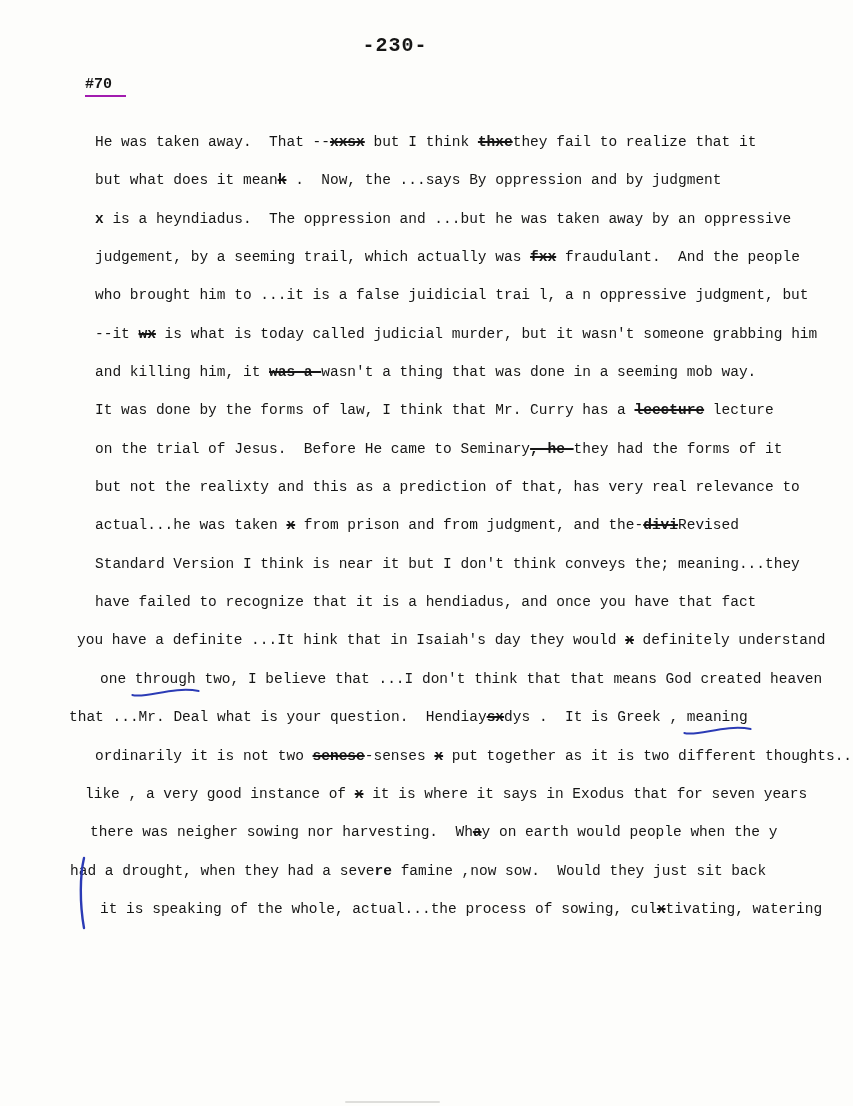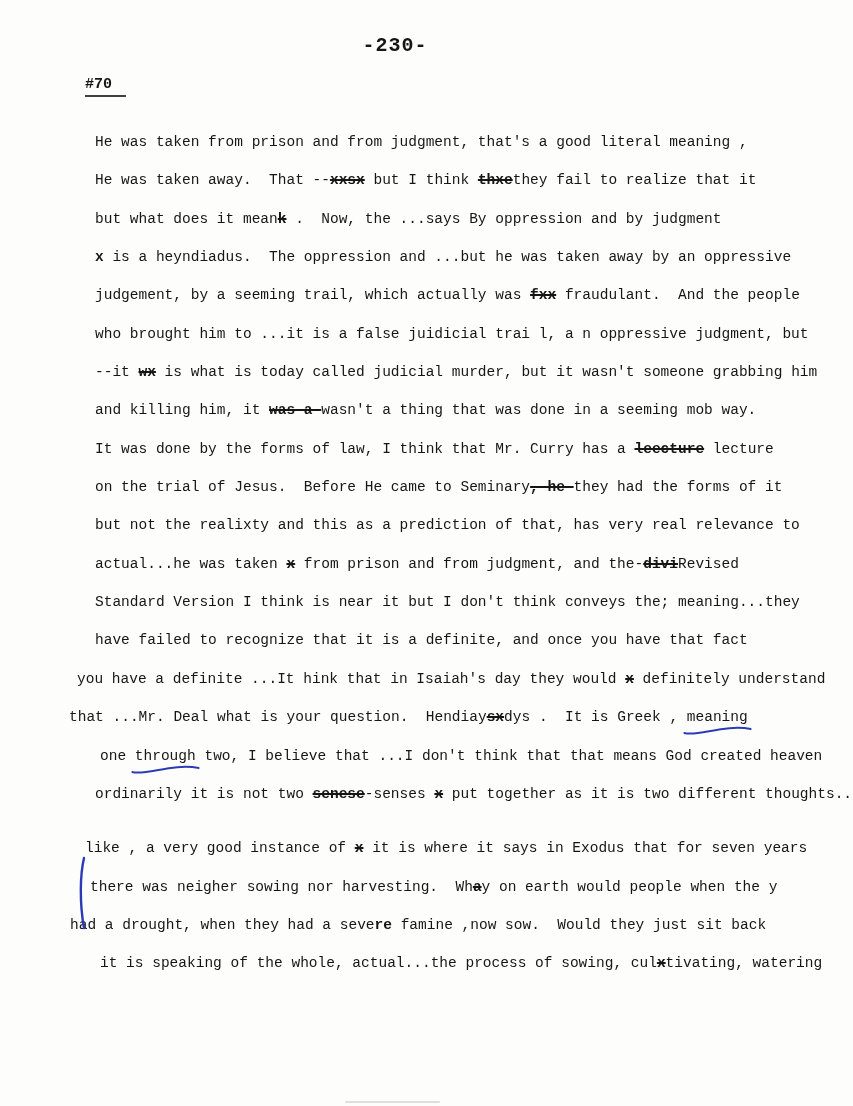--- a/index.html
+++ b/index.html
@@ -9,21 +9,21 @@
     font-family:"Liberation Mono","DejaVu Sans Mono",monospace;
     color:#161616;
   }
   .page-number{
     position:absolute;top:34px;left:0;width:790px;text-align:center;
     font-size:20px;font-weight:bold;letter-spacing:1px;
   }
   .section-label{
     position:absolute;top:76px;left:85px;
     font-size:15px;font-weight:bold;
-    border-bottom:2px solid #404040;padding:0 14px 2px 0;
+    border-bottom:2px solid #a21caf;padding:0 14px 2px 0;
   }
   .body-text{
     position:absolute;top:133px;left:95px;right:20px;
     font-size:14.5px;
   }
   .line{
     height:38.35px;line-height:19px;white-space:pre;
   }
   .strike{
     text-decoration:line-through;
@@ -45,43 +45,42 @@
   }
 </style>
 </head>
 <body>
 
 <div class="page-number">-230-</div>
 
 <div class="section-label">#70</div>
 
 <div class="body-text" id="transcript">
-    <div class="line"><span>He was taken from prison and from judgment, that's a good literal meaning ,</span></div>
     <div class="line"><span>He was taken away.  That --</span><span class="strike">xxsx</span><span> but I think </span><span class="strike">thxe</span><span>they fail to realize that it</span></div>
     <div class="line"><span>but what does it mean</span><span class="strike">k</span><span> .  Now, the ...says By oppression and by judgment</span></div>
     <div class="line"><span class="over">x</span><span> is a heyndiadus.  The oppression and ...but he was taken away by an oppressive</span></div>
     <div class="line"><span>judgement, by a seeming trail, which actually was </span><span class="strike">fxx</span><span> fraudulant.  And the people</span></div>
     <div class="line"><span>who brought him to ...it is a false juidicial trai l, a n oppressive judgment, but</span></div>
     <div class="line"><span>--it </span><span class="strike">wx</span><span> is what is today called judicial murder, but it wasn't someone grabbing him</span></div>
     <div class="line"><span>and killing him, it </span><span class="strike">was-a-</span><span>wasn't a thing that was done in a seeming mob way.</span></div>
     <div class="line"><span>It was done by the forms of law, I think that Mr. Curry has a </span><span class="strike">leecture</span><span> lecture</span></div>
     <div class="line"><span>on the trial of Jesus.  Before He came to Seminary</span><span class="strike">,-he-</span><span>they had the forms of it</span></div>
     <div class="line"><span>but not the realixty and this as a prediction of that, has very real relevance to</span></div>
     <div class="line"><span>actual...he was taken </span><span class="strike">x</span><span> from prison and from judgment, and the-</span><span class="strike">divi</span><span>Revised</span></div>
     <div class="line"><span>Standard Version I think is near it but I don't think conveys the; meaning...they</span></div>
-    <div class="line"><span>have failed to recognize that it is a definite, and once you have that fact</span></div>
+    <div class="line"><span>have failed to recognize that it is a hendiadus, and once you have that fact</span></div>
     <div class="line" style="margin-left: -18px;"><span>you have a definite ...It hink that in Isaiah's day they would </span><span class="strike">x</span><span> definitely understand</span></div>
+    <div class="line" style="margin-left: 5px;"><span>one </span><span class="pen-u">through<svg viewBox="0 0 100 14" preserveAspectRatio="none">
+          <path d="M3 10 C 22 14, 60 1, 97 6" stroke="#2b3bb5" stroke-width="2" fill="none" stroke-linecap="round"></path>
+        </svg></span><span> two, I believe that ...I don't think that that means God created heaven</span></div>
     <div class="line" style="margin-left: -26px;"><span>that ...Mr. Deal what is your question.  Hendiay</span><span class="strike">sx</span><span>dys .  It is Greek , </span><span class="pen-u">meaning<svg viewBox="0 0 100 14" preserveAspectRatio="none">
           <path d="M3 10 C 22 14, 60 1, 97 6" stroke="#2b3bb5" stroke-width="2" fill="none" stroke-linecap="round"></path>
         </svg></span></div>
-    <div class="line" style="margin-left: 5px;"><span>one </span><span class="pen-u">through<svg viewBox="0 0 100 14" preserveAspectRatio="none">
-          <path d="M3 10 C 22 14, 60 1, 97 6" stroke="#2b3bb5" stroke-width="2" fill="none" stroke-linecap="round"></path>
-        </svg></span><span> two, I believe that ...I don't think that that means God created heaven</span></div>
     <div class="line"><span>ordinarily it is not two </span><span class="strike">senese</span><span>-senses </span><span class="strike">x</span><span> put together as it is two different thoughts...</span></div>
-    <div class="line" style="margin-left: -10px; margin-top: 16px;"><span>like , a very good instance of </span><span class="strike">x</span><span> it is where it says in Exodus that for seven years</span></div>
+    <div class="line" style="margin-left: -10px;"><span>like , a very good instance of </span><span class="strike">x</span><span> it is where it says in Exodus that for seven years</span></div>
     <div class="line" style="margin-left: -5px;"><span>there was neigher sowing nor harvesting.  Wh</span><span class="strike">a</span><span>y on earth would people when the y</span></div>
     <div class="line" style="margin-left: -25px;"><span>had a drought, when they had a seve</span><span class="over">re</span><span> famine ,now sow.  Would they just sit back</span></div>
     <div class="line" style="margin-left: 5px;"><span>it is speaking of the whole, actual...the process of sowing, cul</span><span class="strike">x</span><span>tivating, watering</span></div>
   </div>
 
 <div class="margin-line">
   <svg width="12" height="76" viewBox="0 0 12 76">
     <path d="M8 3 C 4 20, 3.5 48, 8 73" stroke="#2b3bb5" stroke-width="2.4" fill="none" stroke-linecap="round"></path>
   </svg>
 </div>

